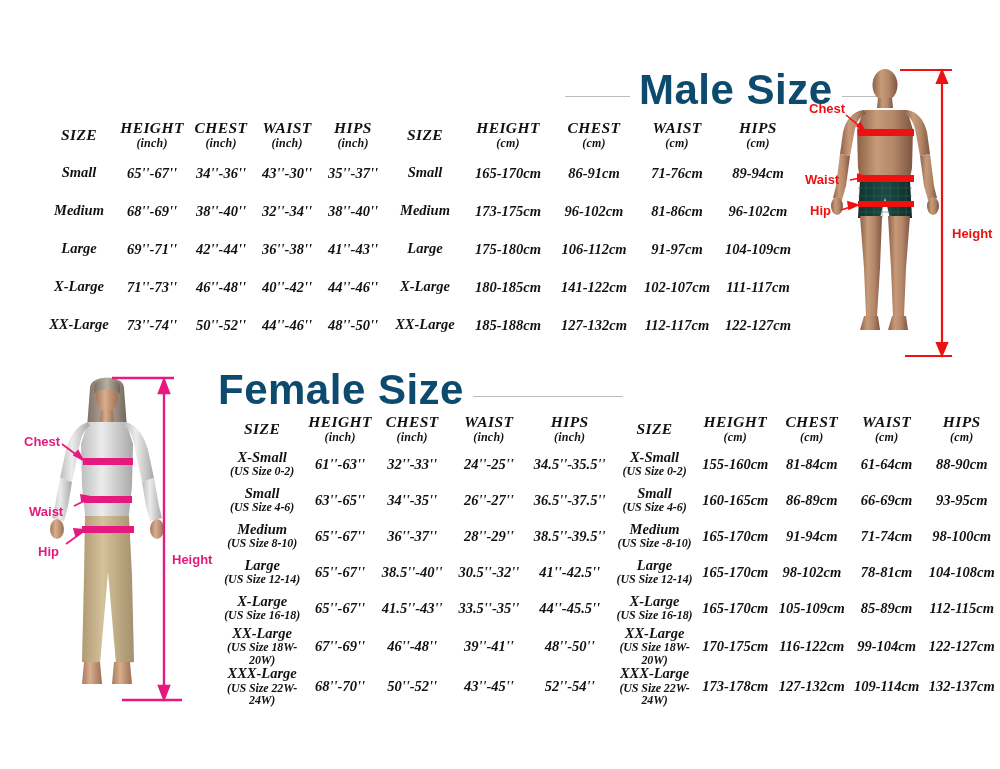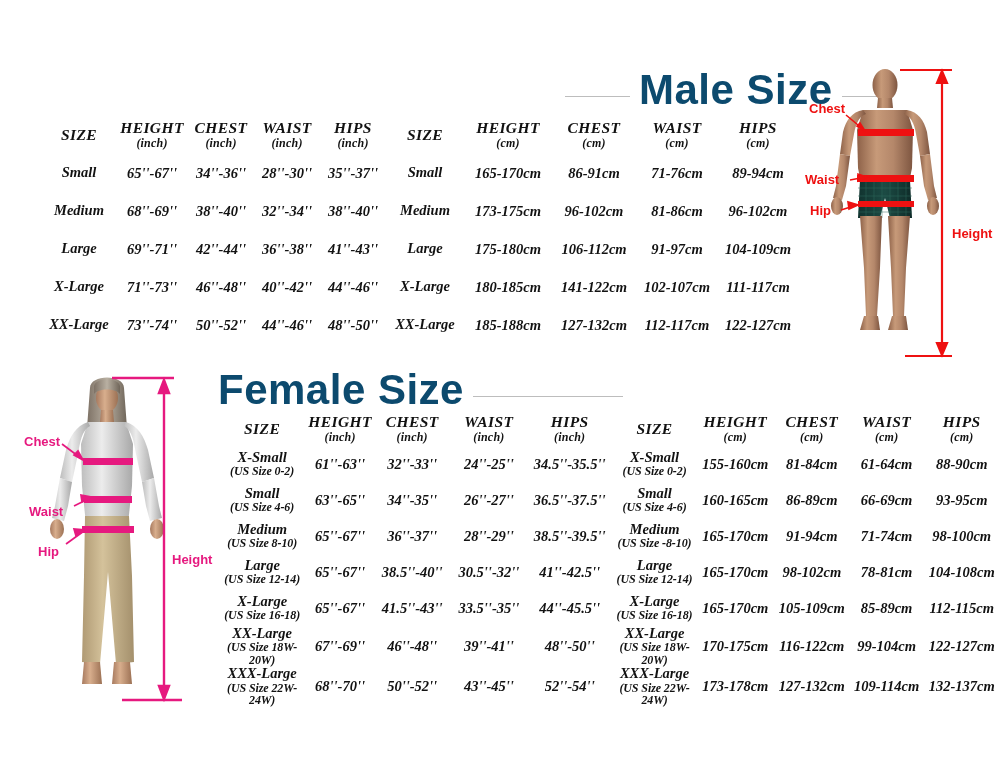--- a/index.html
+++ b/index.html
@@ -205,21 +205,21 @@
         <span>HIPS</span>
         <span class="hdr-unit">(cm)</span>
       </th>
     </tr>
   </thead>
   <tbody id="male-body">
       <tr>
         <td class="half-inch edge-left size-name">Small</td>
         <td class="half-inch cell-val">65''-67''</td>
         <td class="half-inch cell-val">34''-36''</td>
-        <td class="half-inch cell-val">28''-30''</td>
+        <td class="half-inch cell-val">43''-30''</td>
         <td class="half-inch edge-right cell-val">35''-37''</td>
         <td class="half-cm edge-left size-name">Small</td>
         <td class="half-cm cell-val">165-170cm</td>
         <td class="half-cm cell-val">86-91cm</td>
         <td class="half-cm cell-val">71-76cm</td>
         <td class="half-cm edge-right cell-val">89-94cm</td>
       </tr>
       <tr>
         <td class="half-inch edge-left size-name">Medium</td>
         <td class="half-inch cell-val">68''-69''</td>

